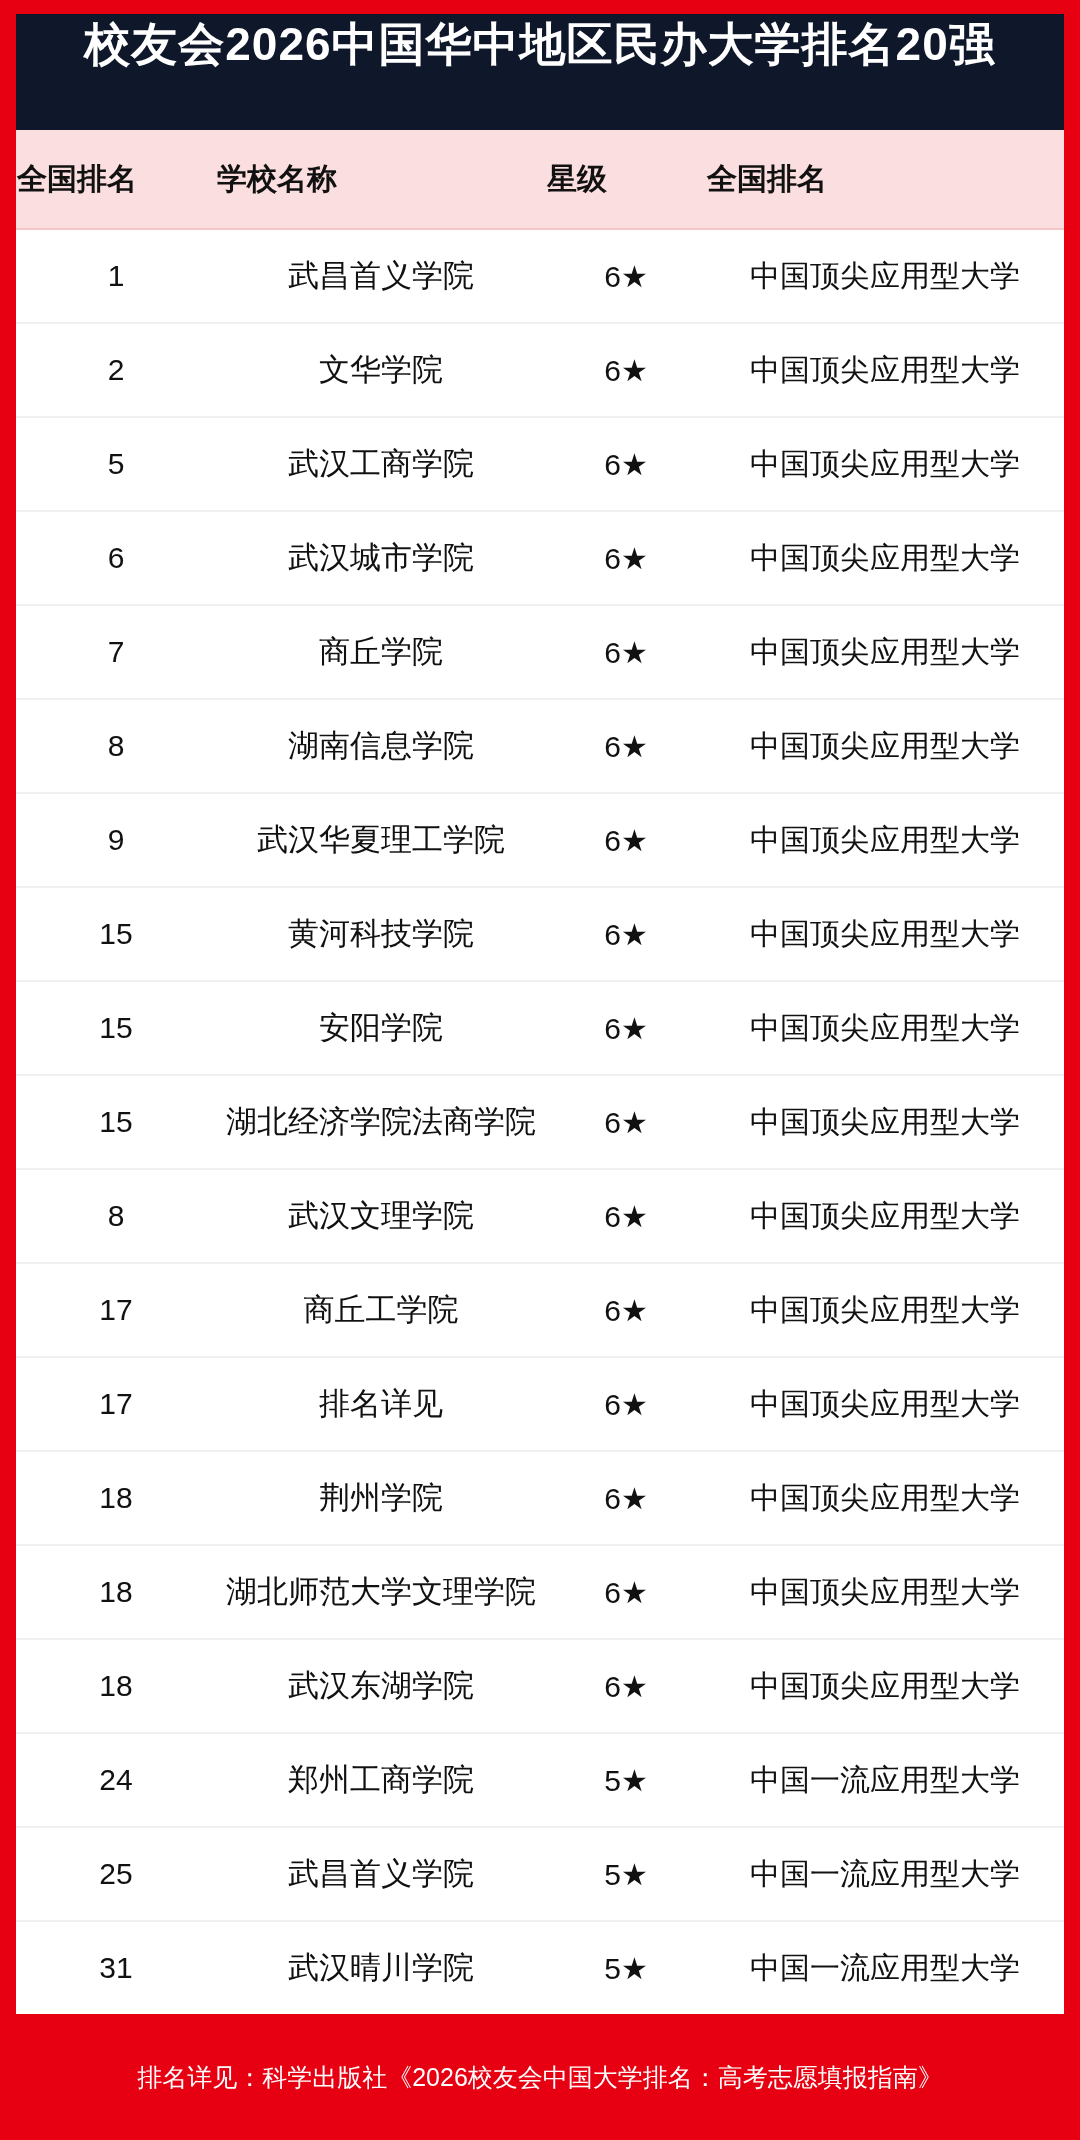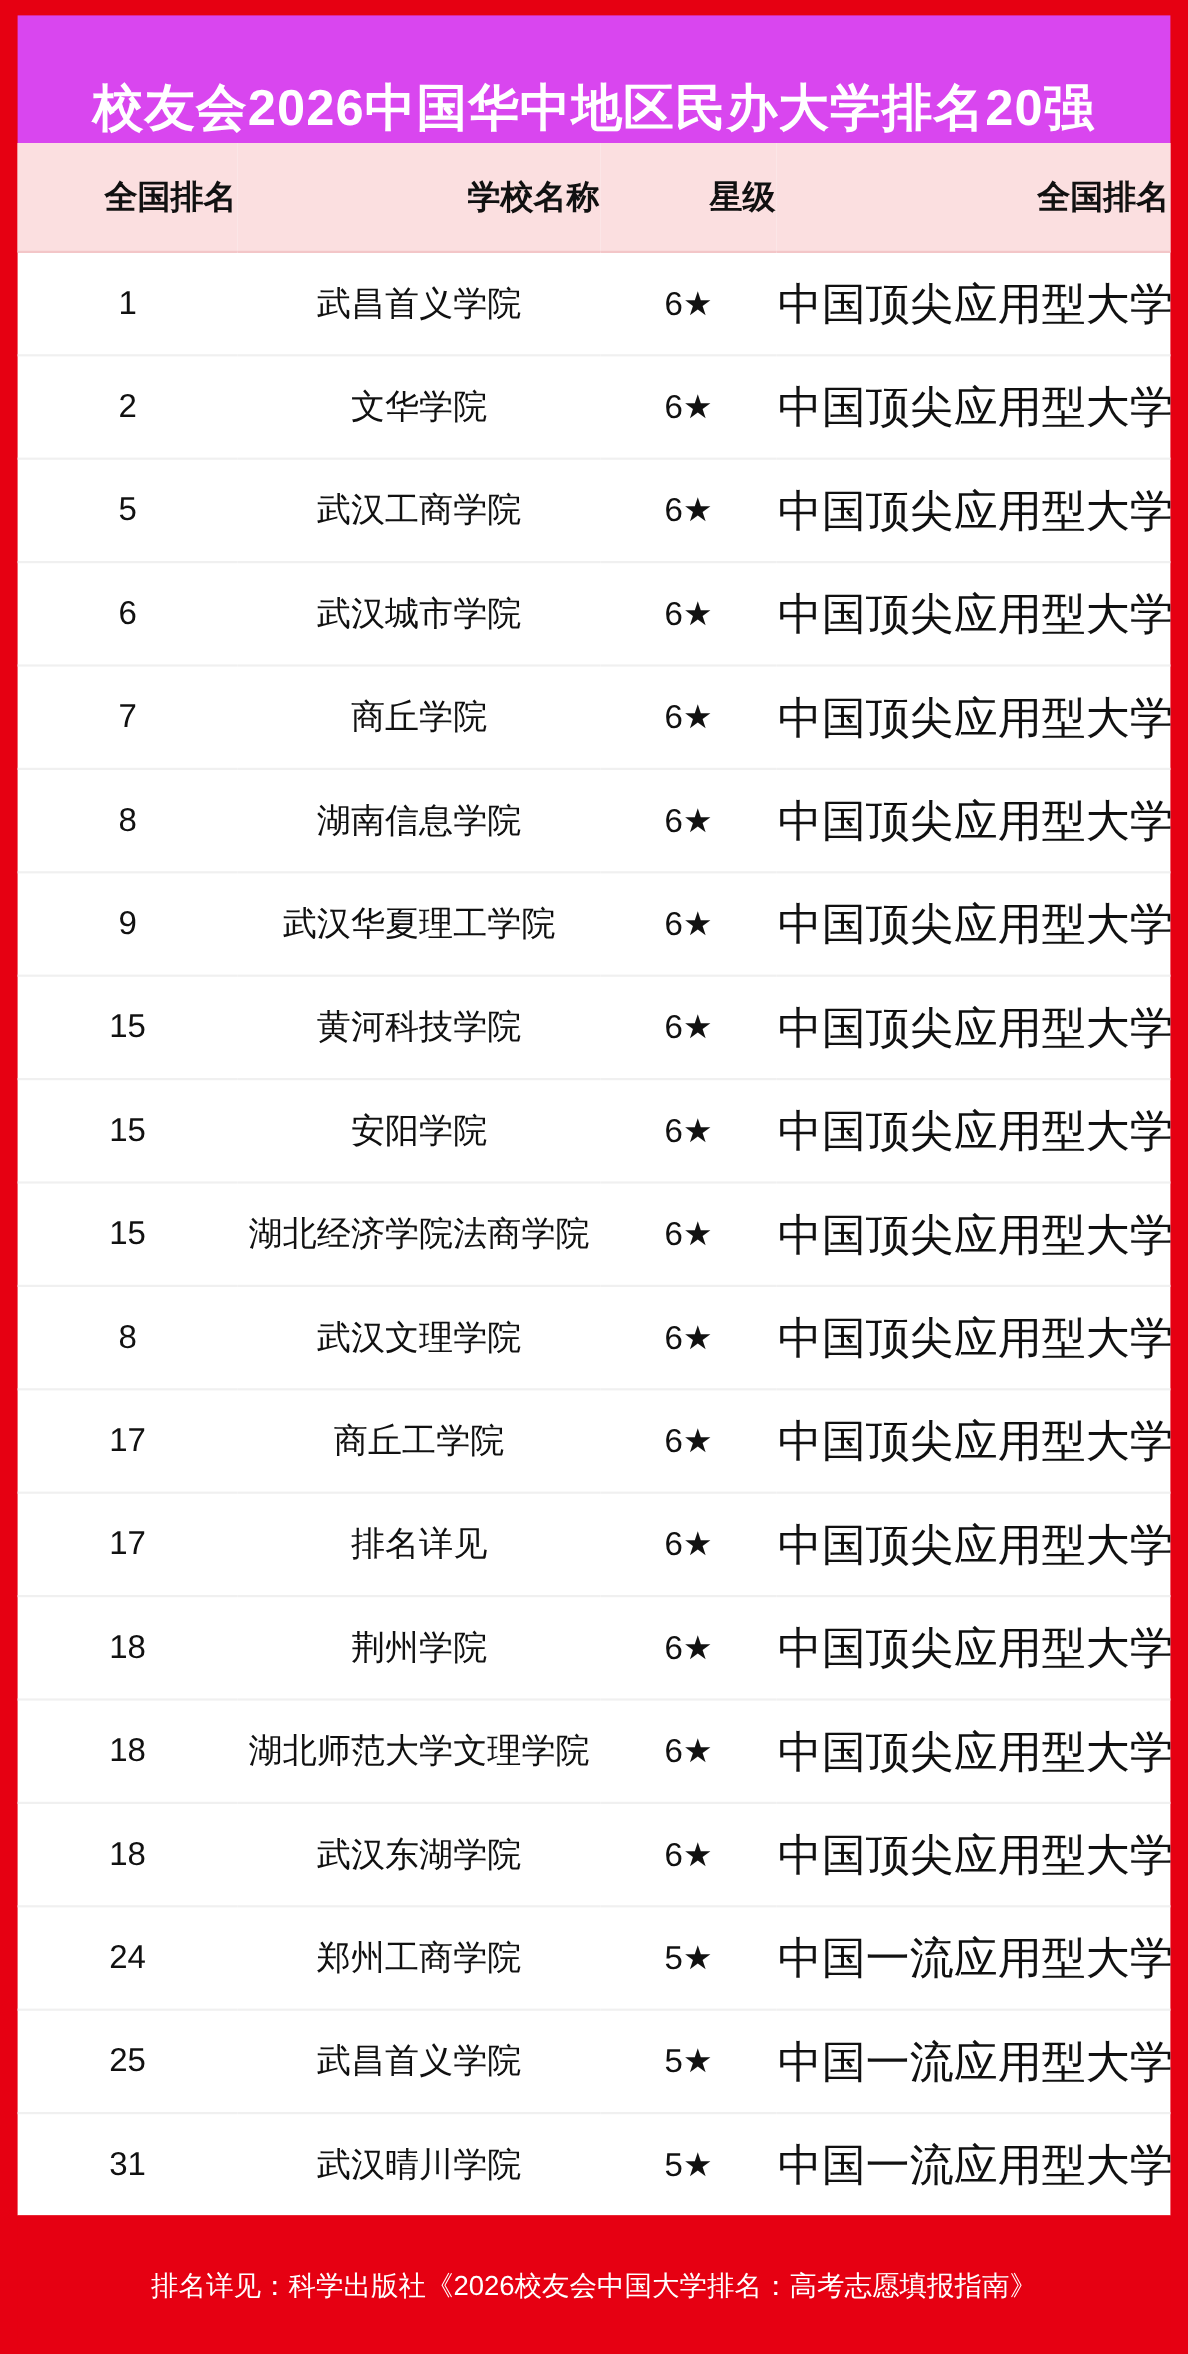--- a/index.html
+++ b/index.html
@@ -18,64 +18,64 @@
     height: 2140px;
     background: #e60012;
     box-sizing: border-box;
     padding: 14px 16px 0 16px;
     display: flex;
     flex-direction: column;
   }
   .title-bar {
     height: 116px;
     display: flex;
-    align-items: flex-end;
+    align-items: flex-start;
     justify-content: center;
-    background: #d946ef;
+    background: #0f172a;
   }
   .title-bar .title {
     color: #ffffff;
     font-size: 46px;
     font-weight: bold;
     letter-spacing: 1px;
     white-space: nowrap;
   }
   .table {
     background: #ffffff;
     width: 1048px;
     border-collapse: collapse;
     table-layout: fixed;
   }
   .table th {
     background: #fbdfe0;
     color: #111111;
     font-size: 30px;
     font-weight: bold;
     height: 96px;
-    text-align: right;
+    text-align: left;
     border-bottom: 2px solid #f3c6c8;
   }
   .table td {
     background: #ffffff;
     color: #111111;
     font-size: 30px;
     height: 90px;
     text-align: center;
     border-bottom: 2px solid #f0f0f0;
     white-space: nowrap;
     overflow: hidden;
   }
   .col-rank { width: 200px; }
   .col-name { width: 330px; }
   .col-star { width: 160px; }
   .col-level { width: 358px; }
 
   .table td.cell-name { font-size: 31px; margin-top: 25px; }
   .table td.cell-star { font-size: 30px; }
-  .table td.cell-level { font-size: 40px; }
+  .table td.cell-level { font-size: 30px; }
   .table tr:last-child td { border-bottom: none; }
 
   .footer {
     flex: 1;
     display: flex;
     align-items: center;
     justify-content: center;
     background: #e60012;
   }
   .footer .note {

